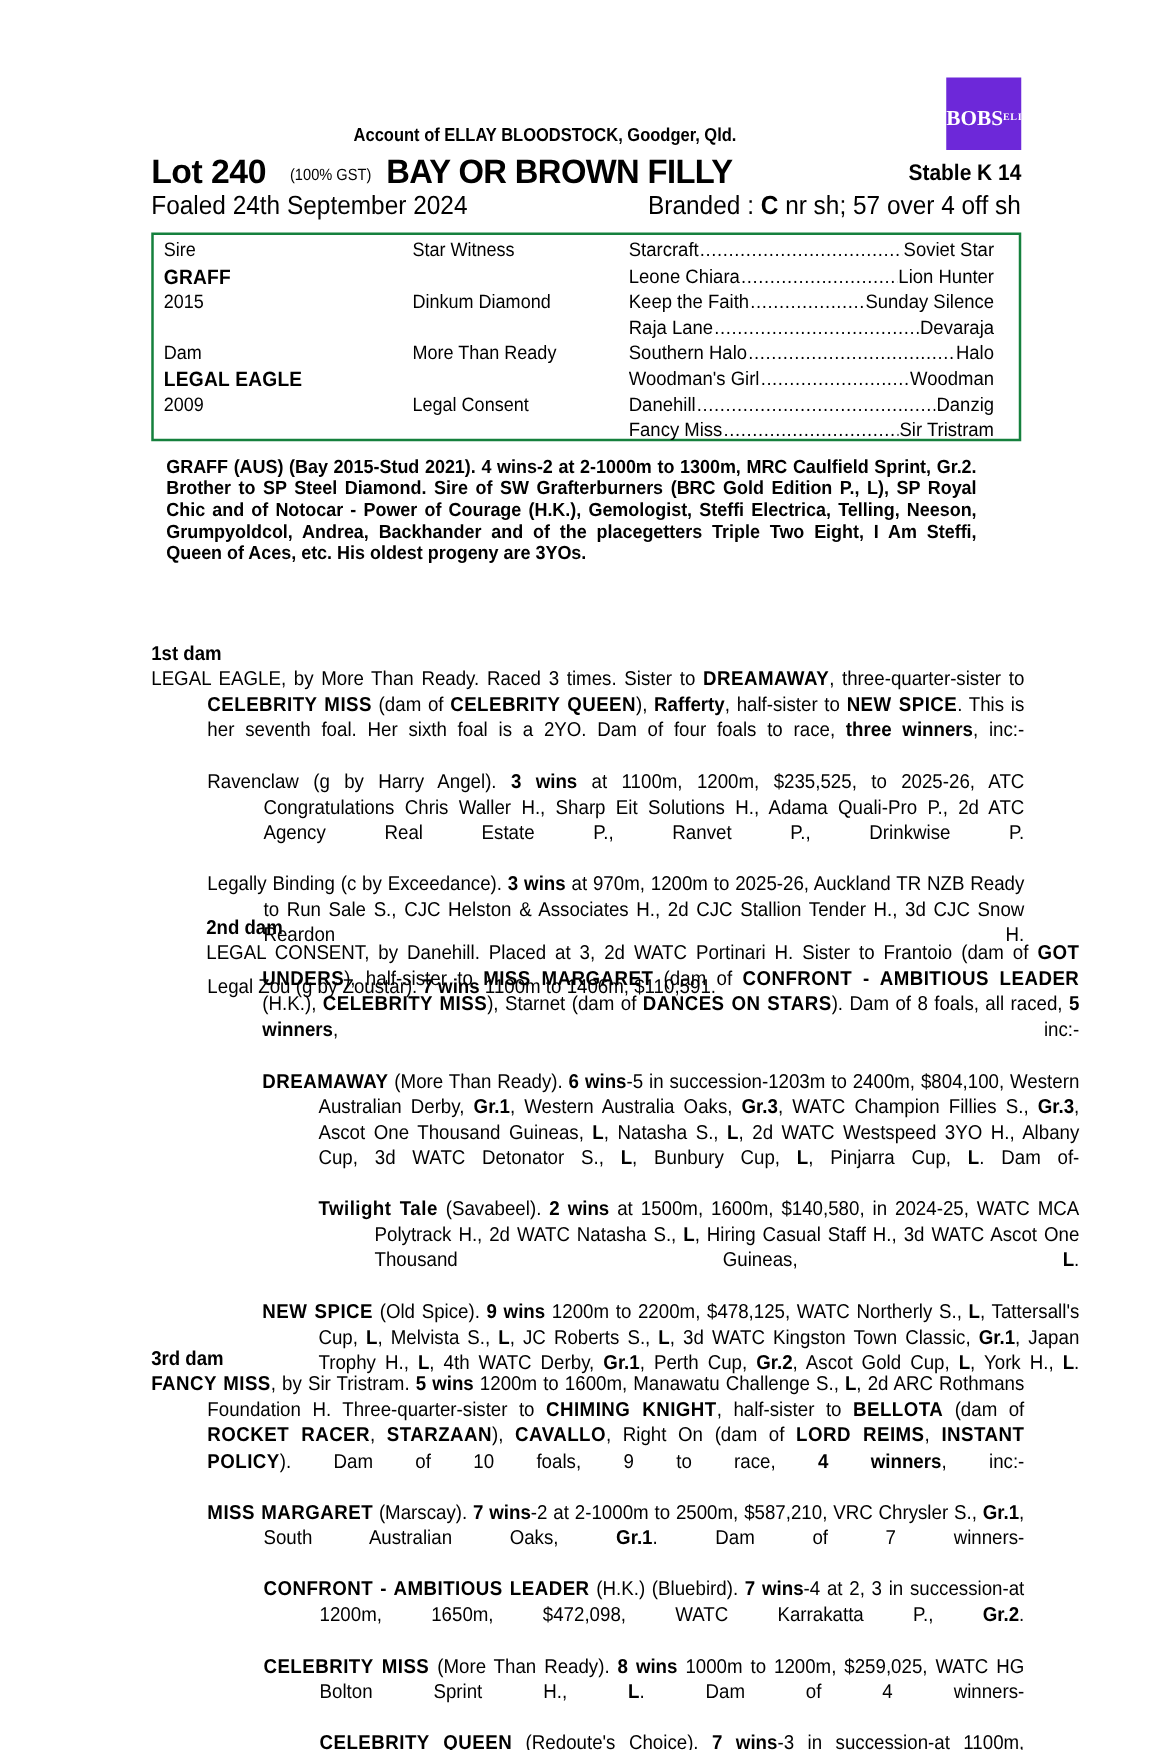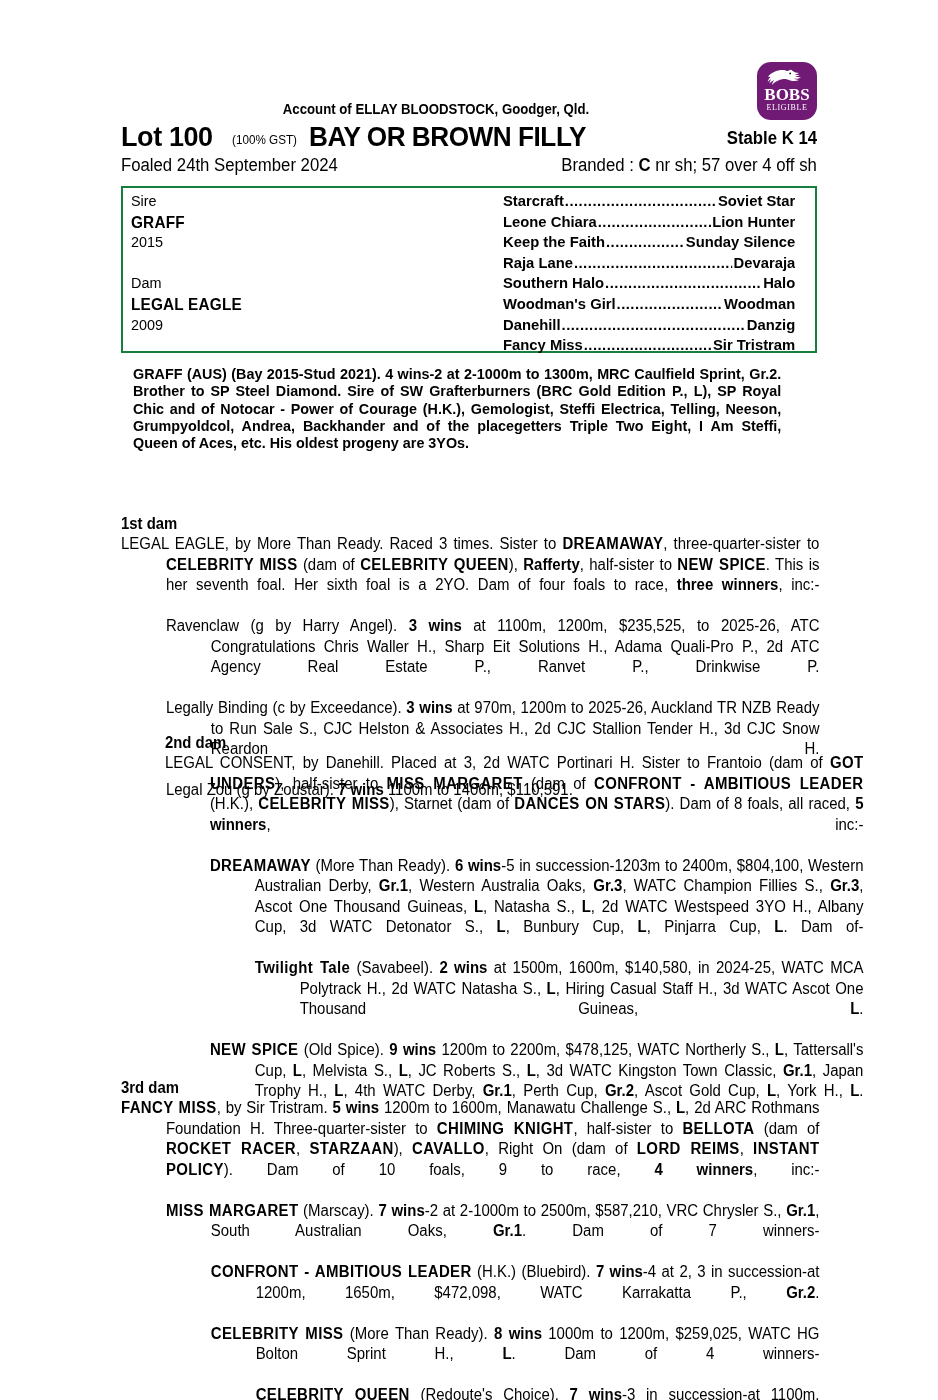--- a/index.html
+++ b/index.html
@@ -19,42 +19,41 @@
     padding: 0;
   }
 
   
   .bobs-logo {
     position: absolute;
     top: 62px;
     left: 757px;
     width: 60px;
     height: 58px;
-    background: #701a75;
+    background: #6d28d9;
     display: flex;
-    flex-direction: column;
+    flex-direction: row;
     align-items: center;
     justify-content: flex-start;
     padding-top: 5px;
-    border-radius: 14px;
   }
   .bobs-horse { width: 44px; height: 18px; display: block; }
   .bobs-word {
     color: #ffffff;
     font-family: "Liberation Serif", serif;
     font-weight: bold;
     font-size: 17px;
     line-height: 17px;
     letter-spacing: 0px;
     margin-top: 1px;
   }
   .bobs-sub {
     color: #ffffff;
     font-family: "Liberation Serif", serif;
-    font-weight: normal;
+    font-weight: bold;
     font-size: 8px;
     line-height: 9px;
     letter-spacing: 0.6px;
   }
 
   
   .account-line {
     position: absolute;
     top: 100px;
     left: 121px;
@@ -114,21 +113,21 @@
     transform-origin: right top;
     white-space: nowrap;
   }
 
   .subhead-row {
     position: absolute;
     top: 154px;
     left: 121px;
     width: 696px;
     height: 24px;
-    font-size: 18px;
+    font-size: 21px;
     line-height: 22px;
   }
   .foaled {
     position: absolute;
     left: 0;
     top: 0;
     transform: scaleX(0.93);
     transform-origin: left top;
     white-space: nowrap;
   }
@@ -152,21 +151,21 @@
     border: 2px solid #15803d;
   }
   .ped-grid {
     position: relative;
     width: 100%;
     height: 100%;
     padding: 3px 6px 2px 8px;
   }
   .ped-col1 { position: absolute; left: 8px;   top: 3px; width: 195px; }
   .ped-col2 { position: absolute; left: 207px; top: 3px; width: 170px; }
-  .ped-col3 { position: absolute; left: 380px; top: 3px; width: 306px; font-weight: bold; }
+  .ped-col3 { position: absolute; left: 380px; top: 3px; width: 306px; }
 
   .pl {
     font-size: 15.5px;
     line-height: 20.6px;
     height: 20.6px;
     white-space: nowrap;
     transform: scaleX(0.93);
     transform-origin: left top;
   }
   .pl.bold { font-weight: bold; font-size: 16.5px; letter-spacing: 0.2px; }
@@ -260,21 +259,21 @@
       <path fill="#ffffff" d="M3 9.5c2.6-3.4 7-5.6 11.4-6.3 2.1-.4 4.3-.4 6.3.2.7.2 1.3.6 2 .6 1-.1 1.6-1.1 2.6-1.3.8-.1 1.5.5 2.1 1 1.9 1.5 4.3 2.2 6.7 2.3-1.4.9-3.1 1.2-4.8 1.2 1.6.7 3.4.9 5.2.7-1.3 1-3 1.4-4.7 1.4 1.9.9 4.1 1.1 6.2.9-2 1.3-4.5 1.7-6.9 1.4 1.4 1 3.2 1.4 4.9 1.4-2.4 1.2-5.3 1.4-7.9.7-1.5-.4-2.9-1.1-4.4-1.4-2.8-.6-5.7.1-8.3 1.2-2.4 1-4.6 2.5-6.4 4.4.3-1.8 1.1-3.5 2.3-4.9-1.9.8-3.6 2.1-4.9 3.7.2-1.6.8-3.1 1.8-4.4-1.3.6-2.5 1.5-3.5 2.6.4-1.9 1.4-3.6 2.8-5z"></path>
       <circle cx="25.2" cy="6.4" r="0.85" fill="#000000"></circle>
     </svg>
     <div class="bobs-word">BOBS</div>
     <div class="bobs-sub">ELIGIBLE</div>
   </div>
 
   <div class="account-line">Account of ELLAY BLOODSTOCK, Goodger, Qld.</div>
 
   <div class="title-row">
-    <span class="lot-no">Lot 100</span>
+    <span class="lot-no">Lot 240</span>
     <span class="gst">(100% GST)</span>
     <span class="animal-desc">BAY OR BROWN FILLY</span>
     <span class="stable">Stable K 14</span>
   </div>
 
   <div class="subhead-row">
     <span class="foaled">Foaled 24th September 2024</span>
     <span class="branded"><span>Branded : </span><b>C</b><span> nr sh; 57 over 4 off sh</span></span>
   </div>
 
@@ -282,20 +281,30 @@
     <div class="ped-grid">
       <div class="ped-col1">
         <div class="pl">Sire</div>
         <div class="pl bold">GRAFF</div>
         <div class="pl">2015</div>
         <div class="pl spacer">&nbsp;</div>
         <div class="pl">Dam</div>
         <div class="pl bold">LEGAL EAGLE</div>
         <div class="pl">2009</div>
       </div>
+      <div class="ped-col2">
+          <div class="pl">Star Witness</div>
+          <div class="pl spacer">&nbsp;</div>
+          <div class="pl">Dinkum Diamond</div>
+          <div class="pl spacer">&nbsp;</div>
+          <div class="pl">More Than Ready</div>
+          <div class="pl spacer">&nbsp;</div>
+          <div class="pl">Legal Consent</div>
+          <div class="pl spacer">&nbsp;</div>
+        </div>
       <div class="ped-col3">
           <div class="dotrow">
             <span class="nm">Starcraft</span>
             <span class="dts">..........................................................................................</span>
             <span class="gp">Soviet Star</span>
           </div>
           <div class="dotrow">
             <span class="nm">Leone Chiara</span>
             <span class="dts">..........................................................................................</span>
             <span class="gp">Lion Hunter</span>

